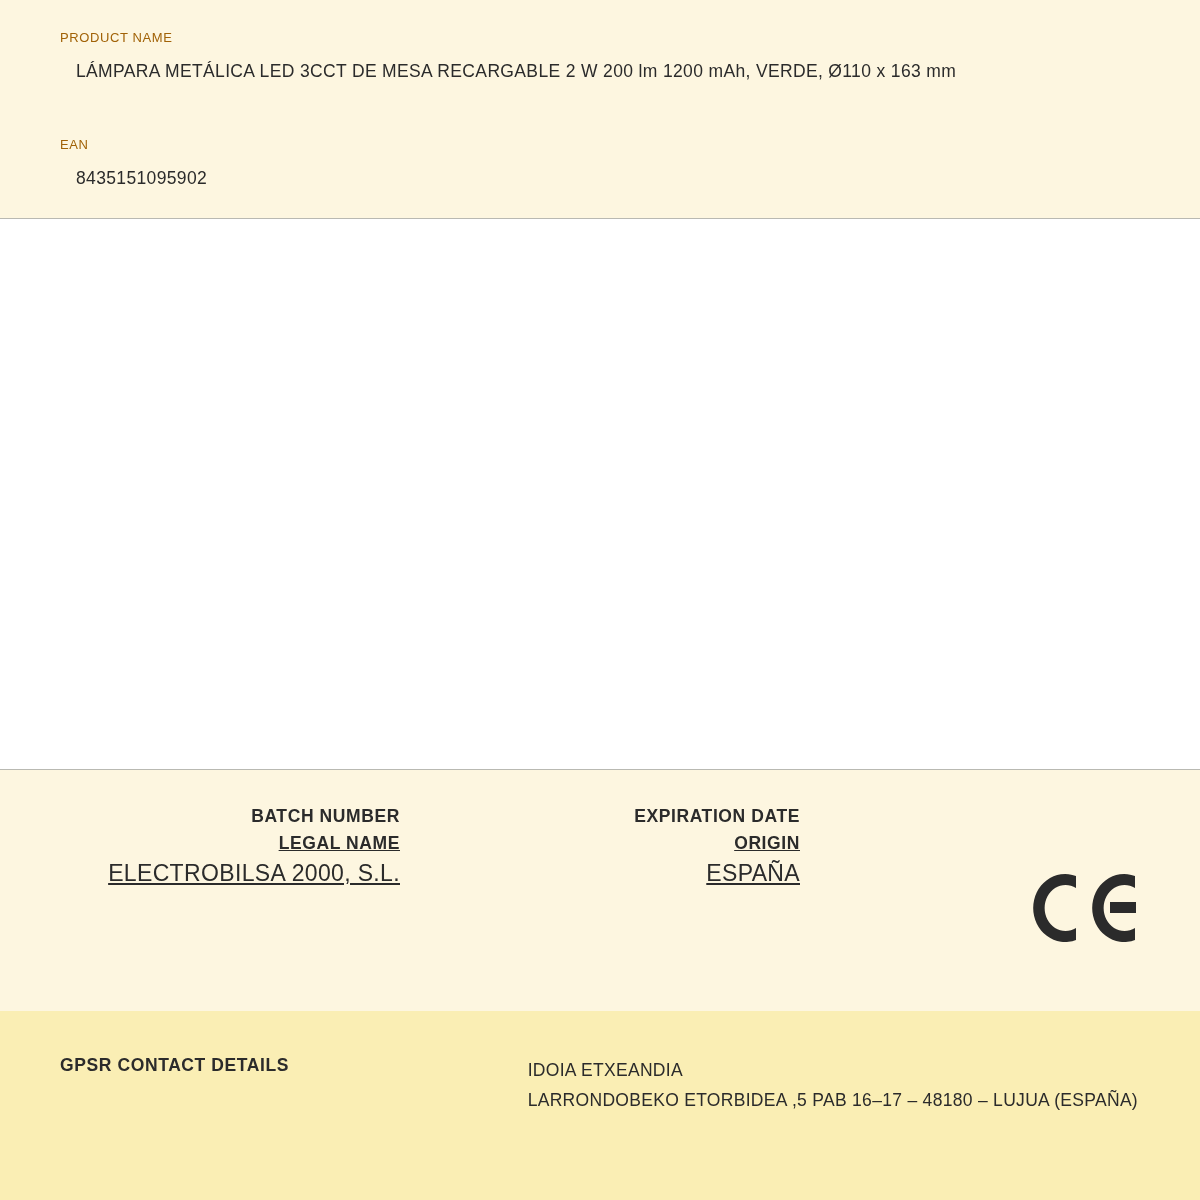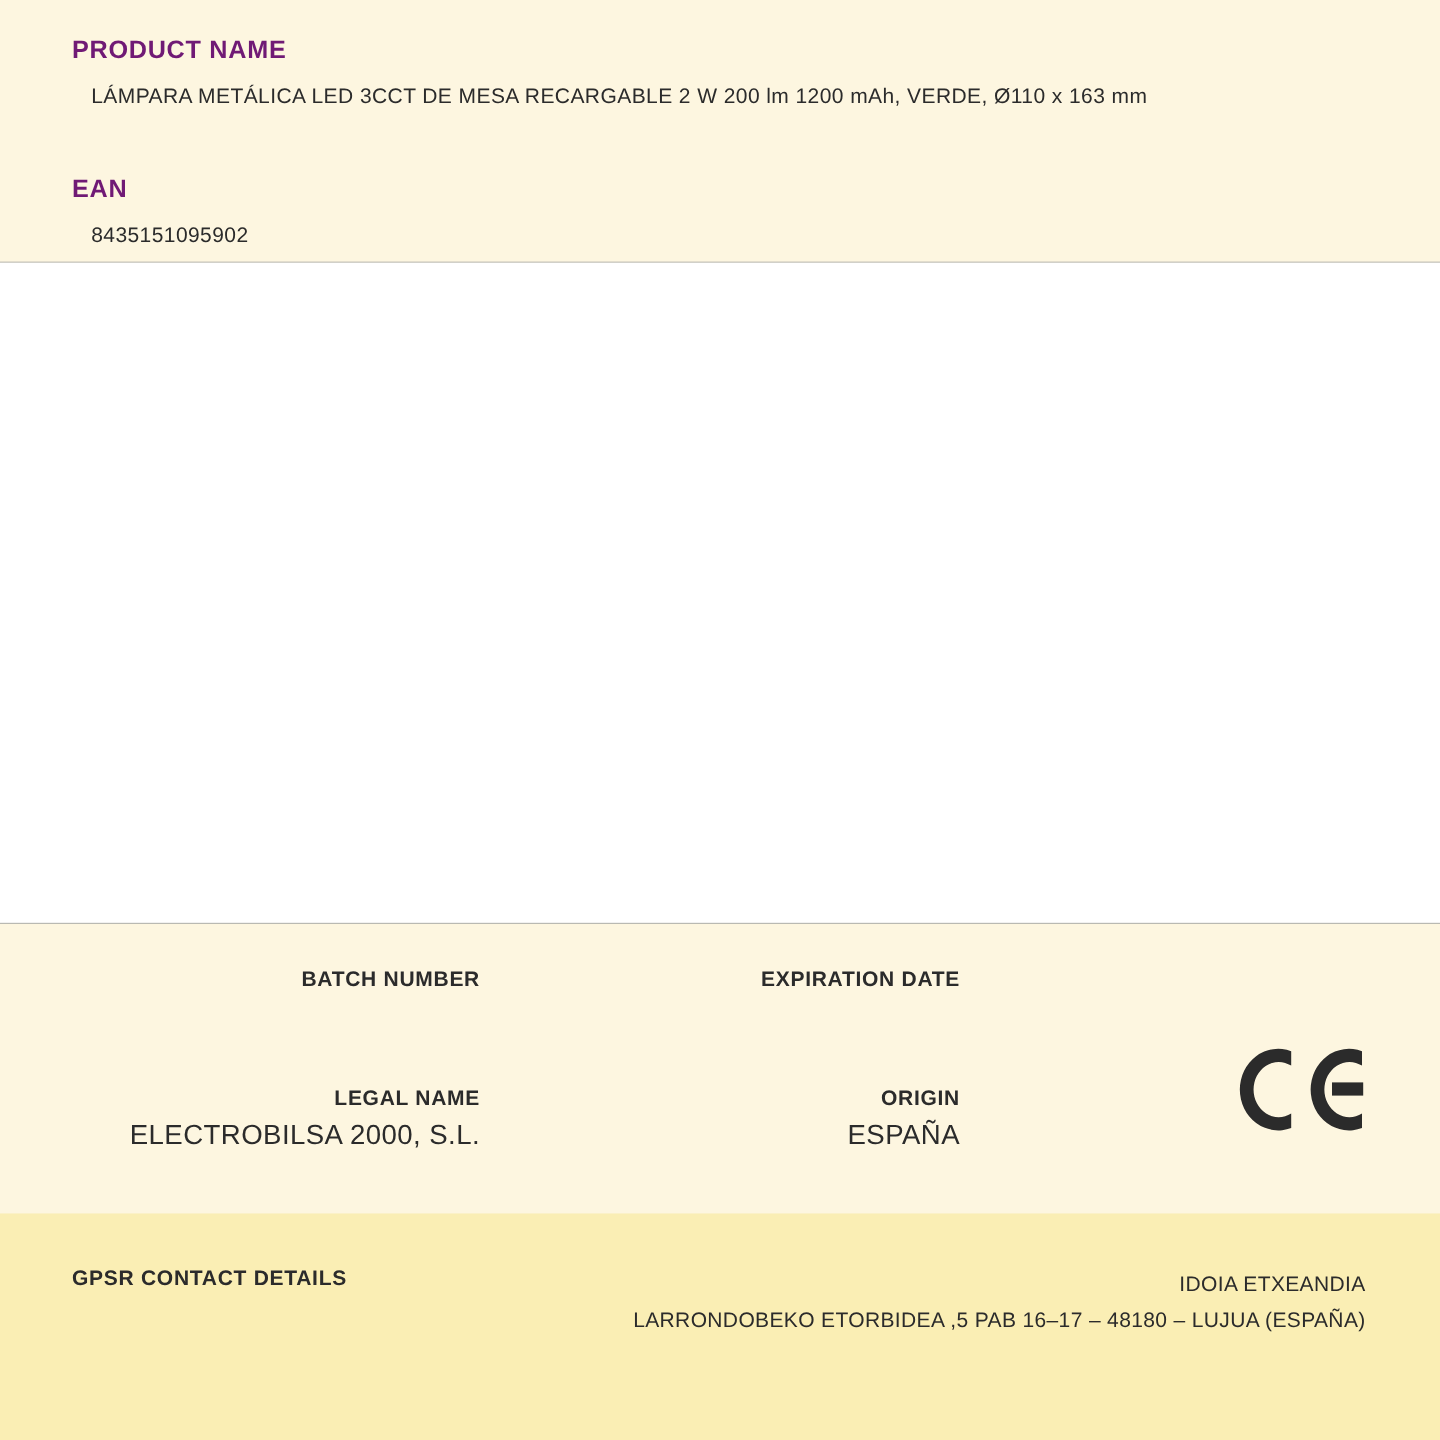--- a/index.html
+++ b/index.html
@@ -24,24 +24,24 @@
   }
 
   
   .top-section {
     background: #fdf6e0;
     padding: 30px 60px 22px 60px;
     border-bottom: 1px solid #b9b9b2;
     height: 219px;
   }
   .field-label {
-    font-size: 21px;
-    font-weight: bold;
+    font-size: 13px;
+    font-weight: normal;
     letter-spacing: 0.6px;
-    color: #701a75;
+    color: #a16207;
     margin: 0 0 11px 0;
   }
   .field-value {
     font-size: 17.5px;
     font-weight: normal;
     letter-spacing: 0.35px;
     color: #2b2b2b;
     margin: 16px;
   }
   .spacer-block { height: 39px; }
@@ -76,21 +76,21 @@
     color: #2b2b2b;
   }
   .detail-value {
     font-size: 23px;
     font-weight: normal;
     letter-spacing: 0.35px;
     margin: 6px 0 0 0;
     color: #2b2b2b;
   }
   .details-row-2 {
-    margin-top: 72px;
+    text-decoration: underline;
   }
   .ce-mark {
     position: absolute;
     right: 63px;
     top: 102px;
     width: 105px;
     height: 72px;
   }
 
   
@@ -103,21 +103,20 @@
     align-items: flex-start;
   }
   .footer-label {
     font-size: 17.5px;
     font-weight: bold;
     letter-spacing: 0.6px;
     color: #2b2b2b;
     white-space: nowrap;
   }
   .footer-right {
-    text-align: right;
     line-height: 1.72;
   }
   .footer-line {
     font-size: 17.5px;
     letter-spacing: 0.3px;
     color: #2b2b2b;
     margin: 0;
   }
 </style>
 </head>

